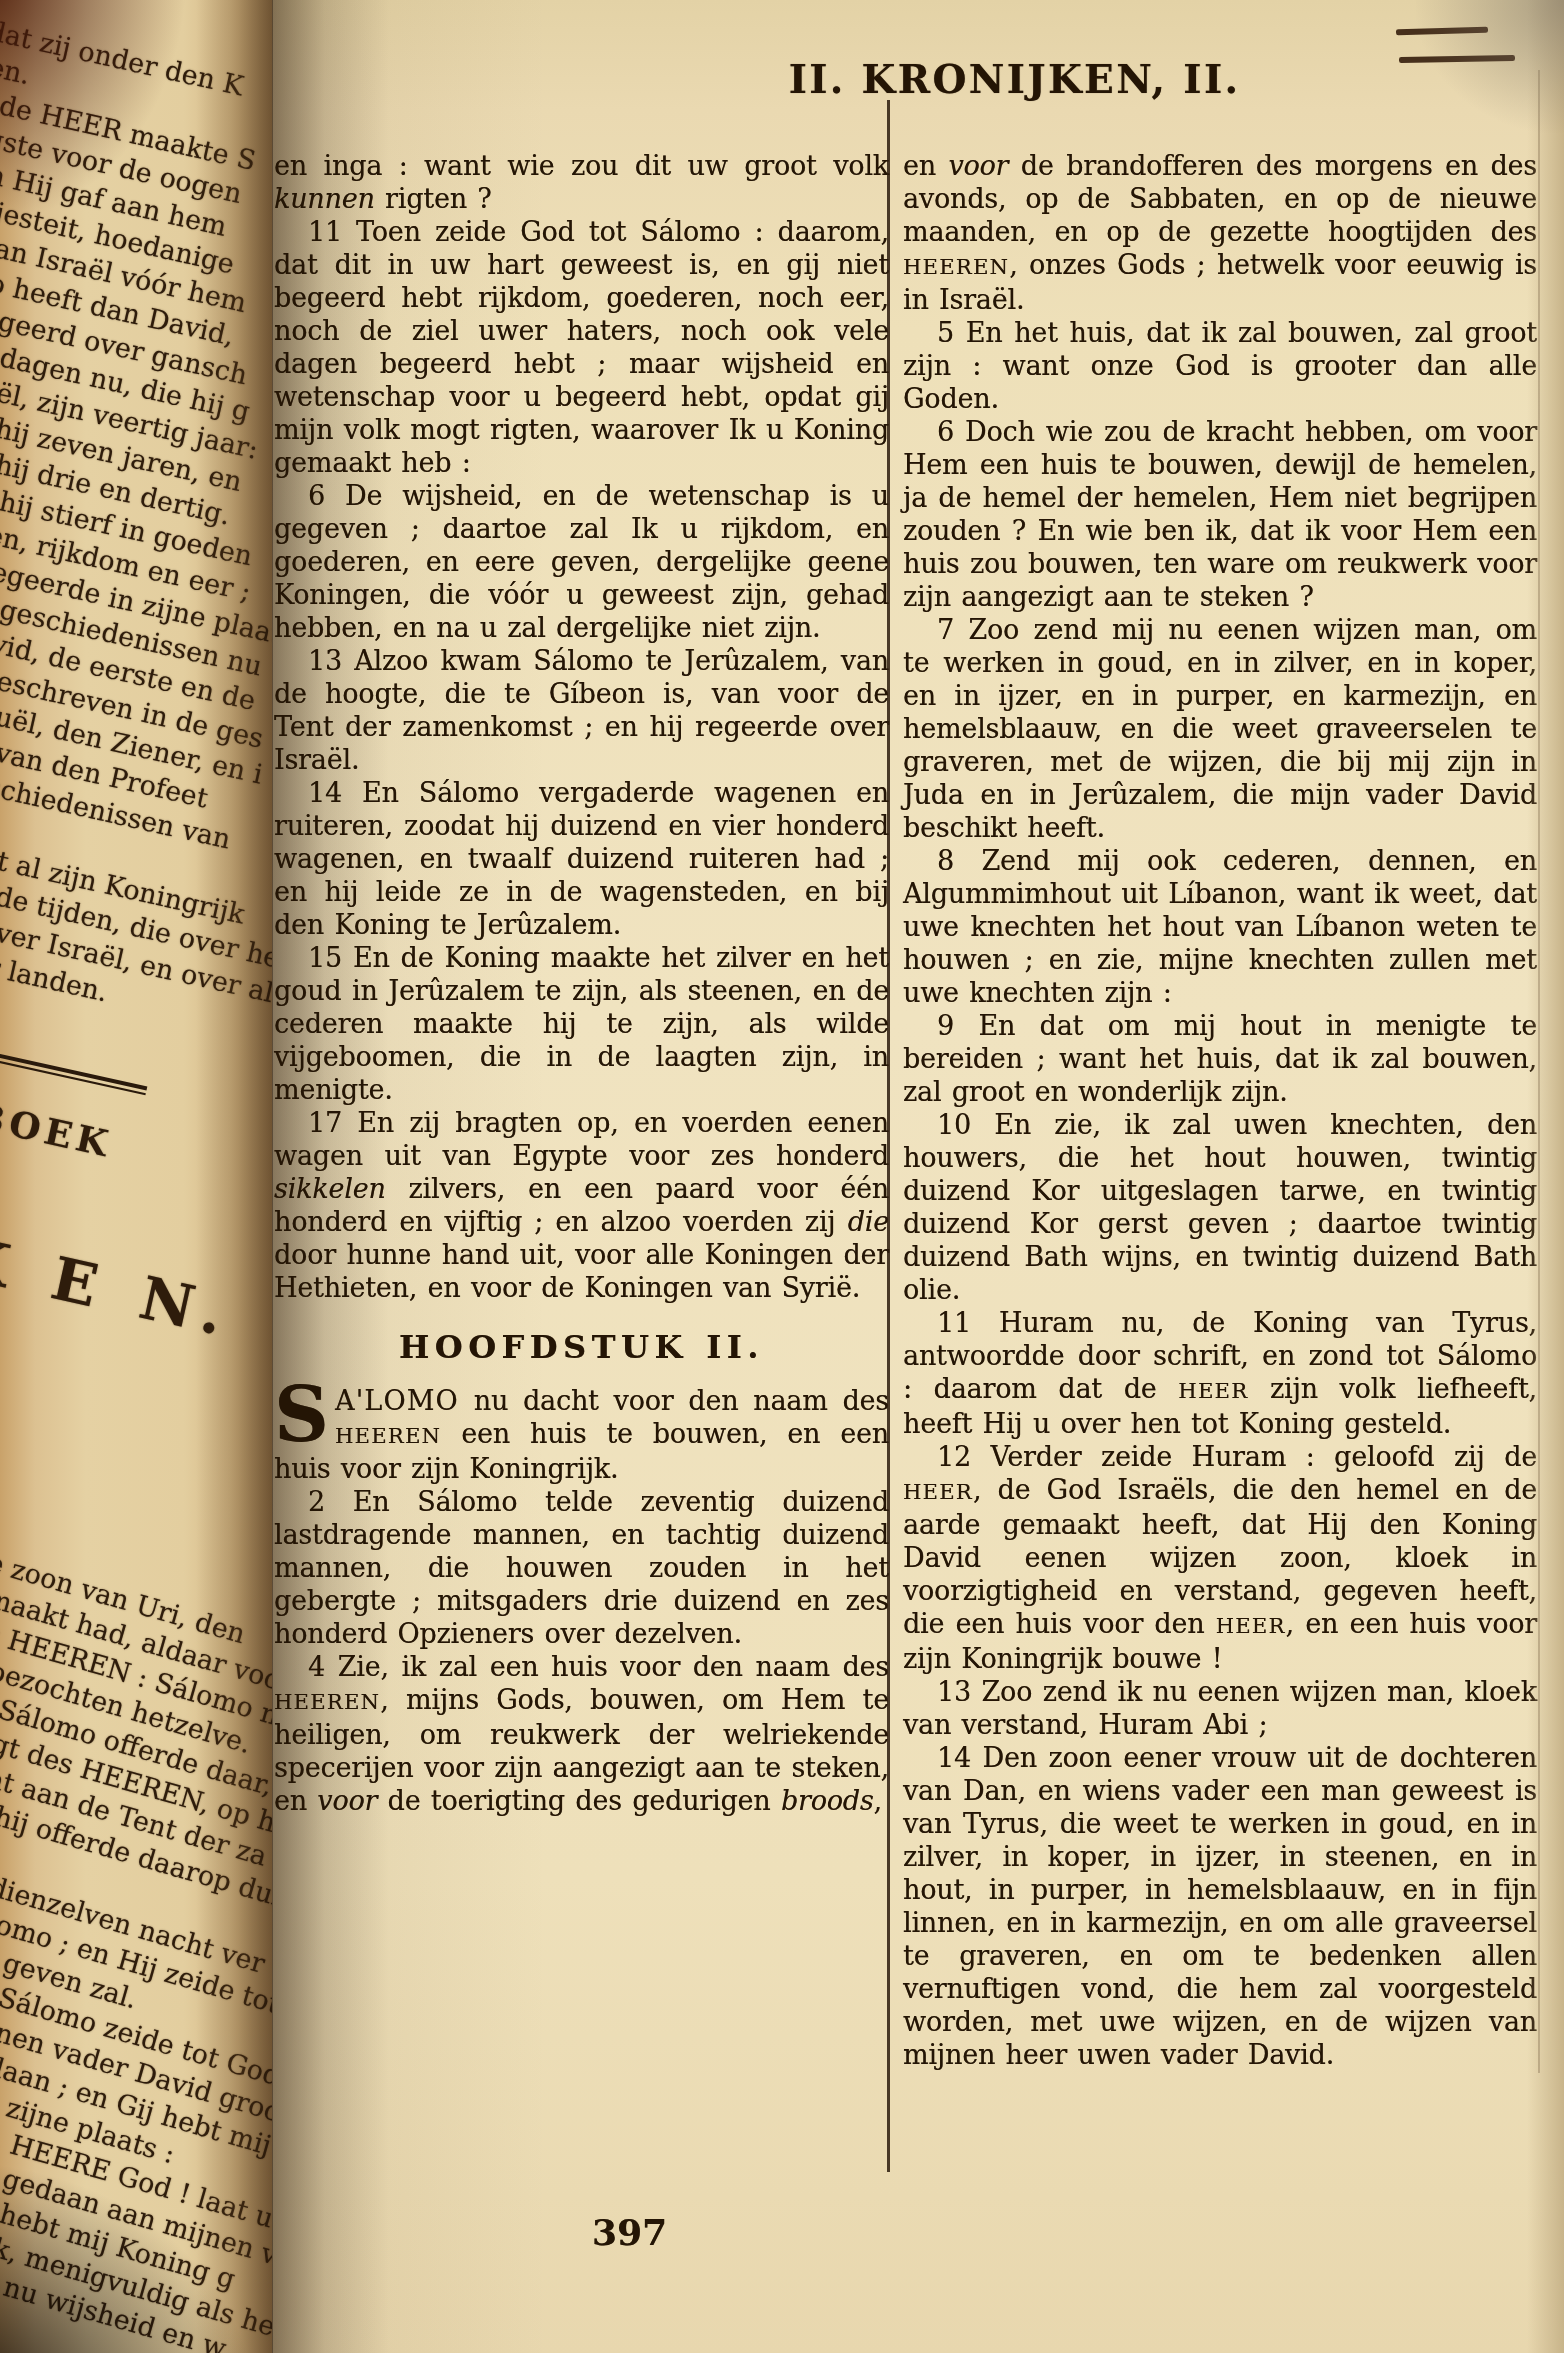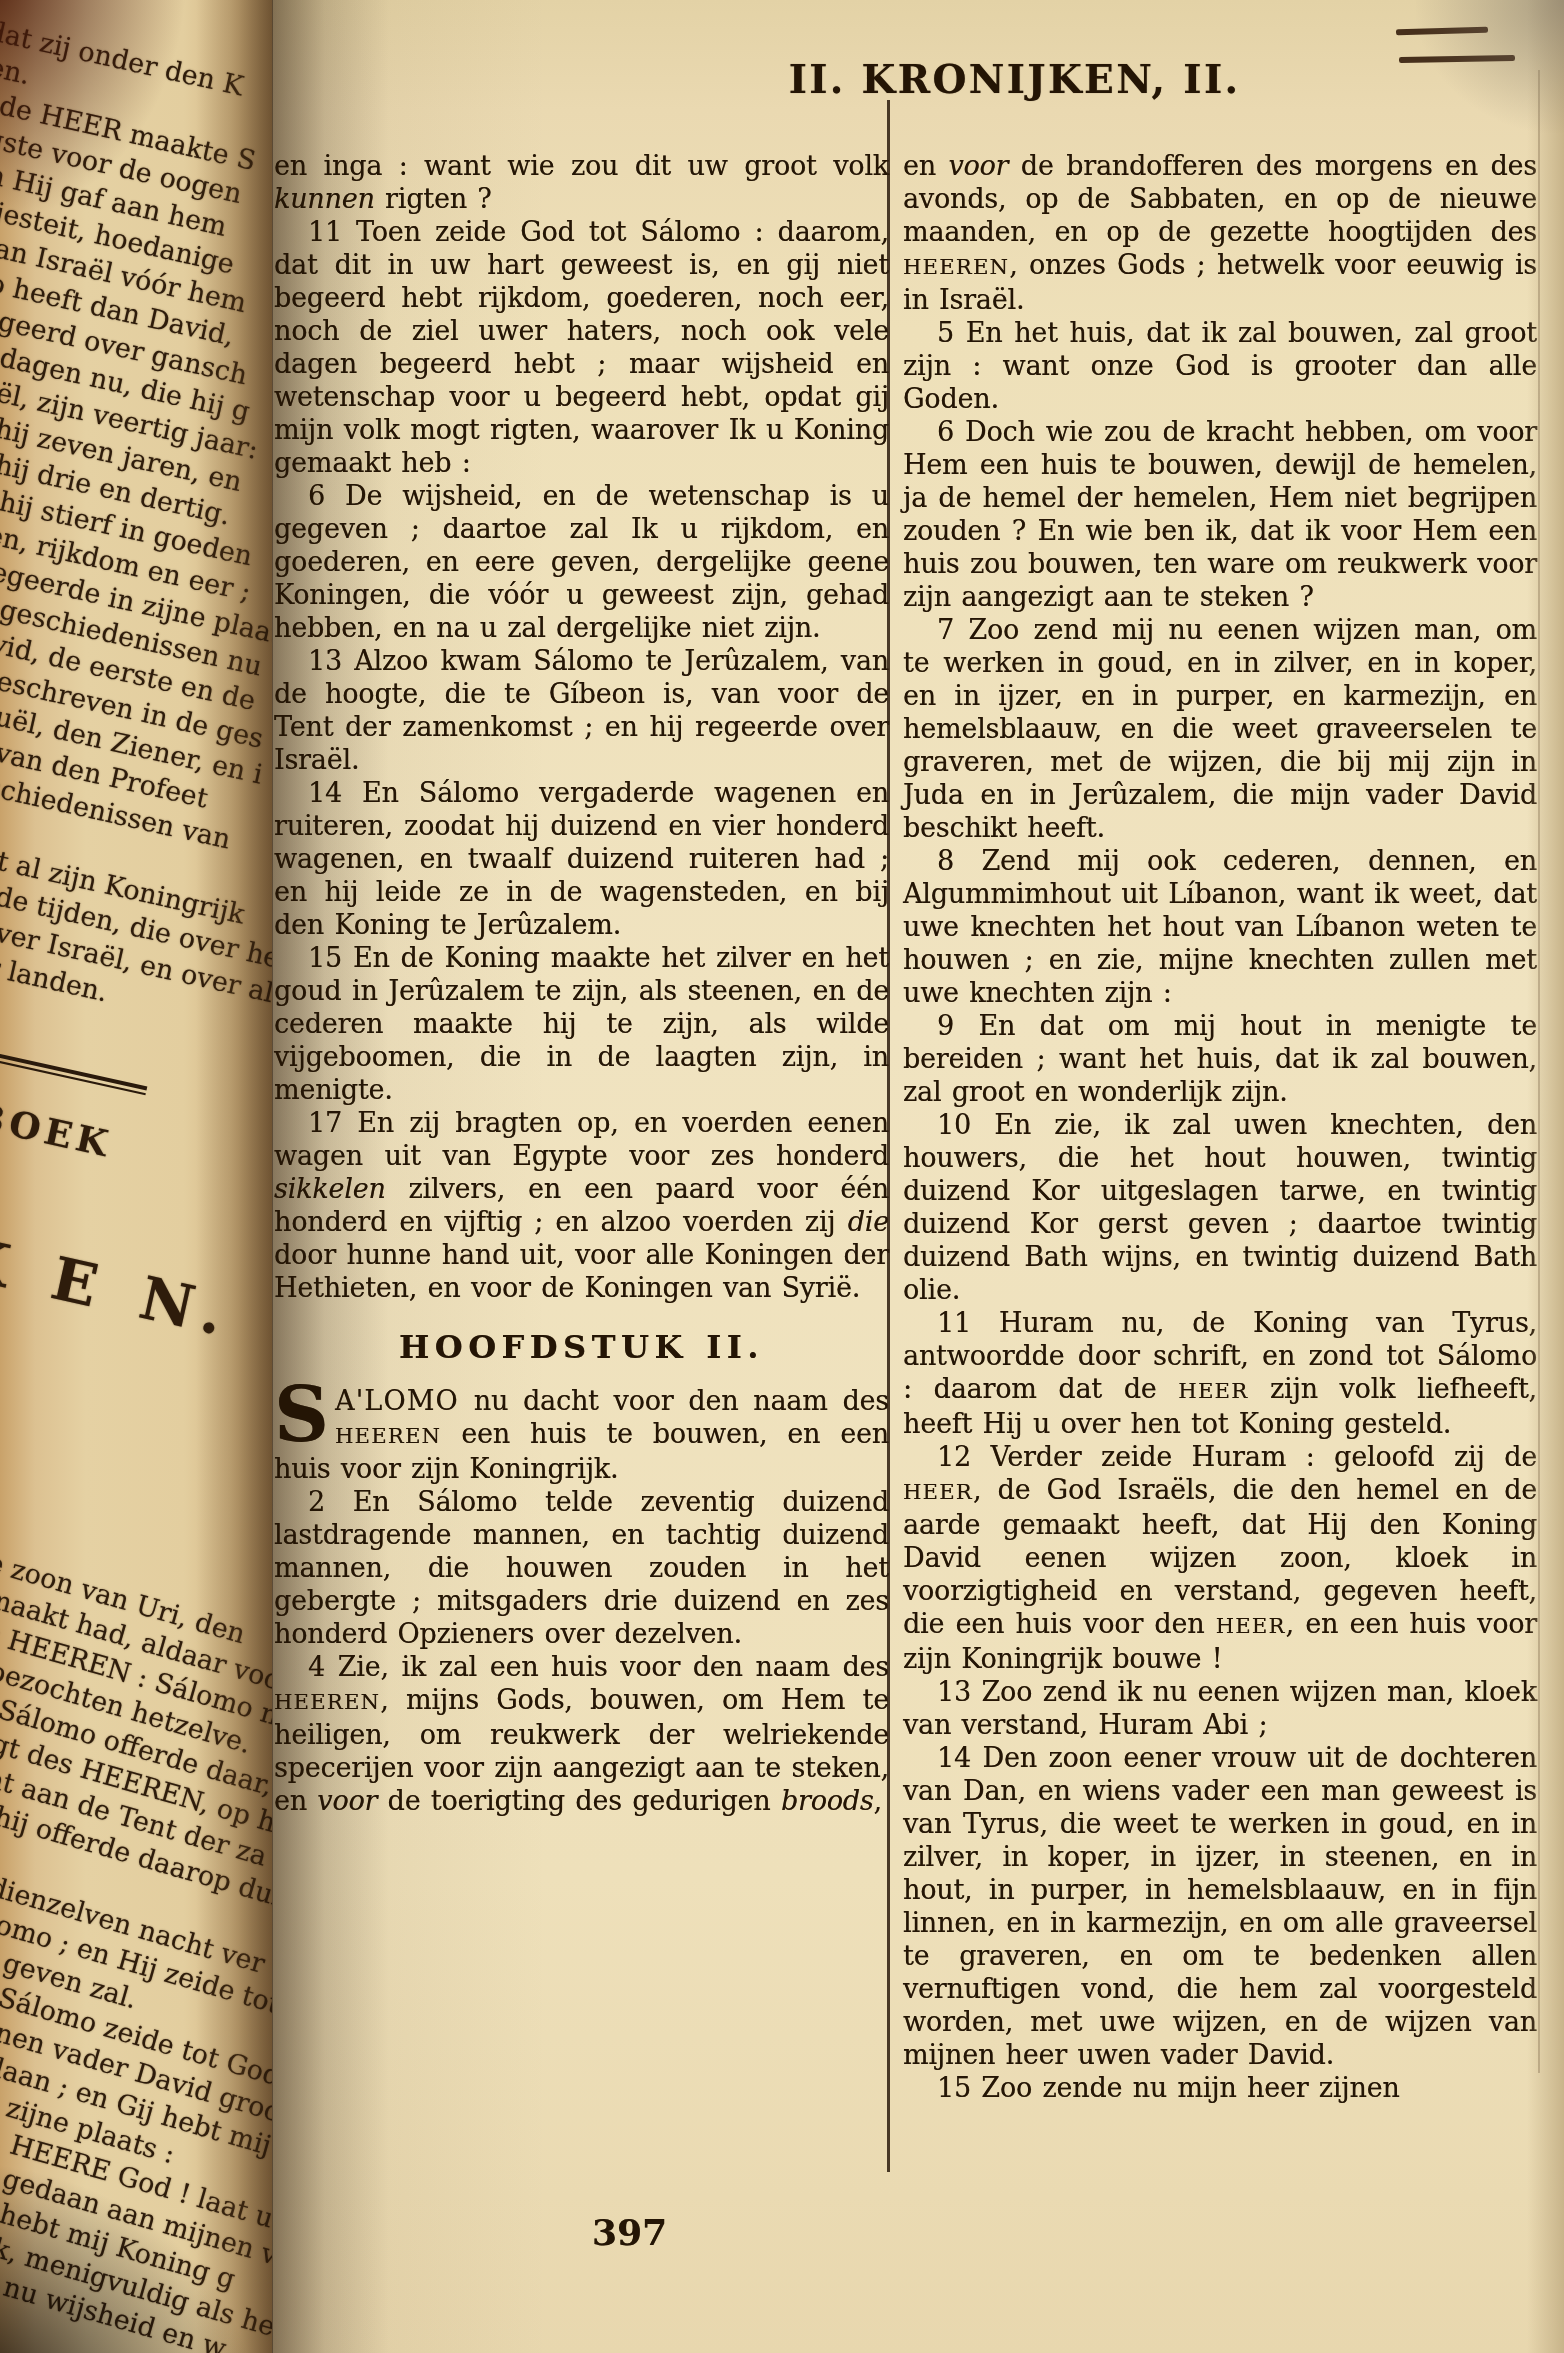--- a/index.html
+++ b/index.html
@@ -149,21 +149,20 @@
       <p class="para indent"><span>5 En het huis, dat ik zal bouwen, zal groot zijn : want onze God is grooter dan alle Goden.</span></p>
       <p class="para indent"><span>6 Doch wie zou de kracht hebben, om voor Hem een huis te bouwen, dewijl de hemelen, ja de hemel der hemelen, Hem niet begrijpen zouden ? En wie ben ik, dat ik voor Hem een huis zou bouwen, ten ware om reukwerk voor zijn aangezigt aan te steken ?</span></p>
       <p class="para indent"><span>7 Zoo zend mij nu eenen wijzen man, om te werken in goud, en in zilver, en in koper, en in ijzer, en in purper, en karmezijn, en hemelsblaauw, en die weet graveerselen te graveren, met de wijzen, die bij mij zijn in Juda en in Jerûzalem, die mijn vader David beschikt heeft.</span></p>
       <p class="para indent"><span>8 Zend mij ook cederen, dennen, en Algummimhout uit Líbanon, want ik weet, dat uwe knechten het hout van Líbanon weten te houwen ; en zie, mijne knechten zullen met uwe knechten zijn :</span></p>
       <p class="para indent"><span>9 En dat om mij hout in menigte te bereiden ; want het huis, dat ik zal bouwen, zal groot en wonderlijk zijn.</span></p>
       <p class="para indent"><span>10 En zie, ik zal uwen knechten, den houwers, die het hout houwen, twintig duizend Kor uitgeslagen tarwe, en twintig duizend Kor gerst geven ; daartoe twintig duizend Bath wijns, en twintig duizend Bath olie.</span></p>
       <p class="para indent"><span>11 Huram nu, de Koning van Tyrus, antwoordde door schrift, en zond tot Sálomo : daarom dat de </span><span class="sc">HEER</span><span> zijn volk liefheeft, heeft Hij u over hen tot Koning gesteld.</span></p>
       <p class="para indent"><span>12 Verder zeide Huram : geloofd zij de </span><span class="sc">HEER</span><span>, de God Israëls, die den hemel en de aarde gemaakt heeft, dat Hij den Koning David eenen wijzen zoon, kloek in voorzigtigheid en verstand, gegeven heeft, die een huis voor den </span><span class="sc">HEER</span><span>, en een huis voor zijn Koningrijk bouwe !</span></p>
       <p class="para indent"><span>13 Zoo zend ik nu eenen wijzen man, kloek van verstand, Huram Abi ;</span></p>
       <p class="para indent"><span>14 Den zoon eener vrouw uit de dochteren van Dan, en wiens vader een man geweest is van Tyrus, die weet te werken in goud, en in zilver, in koper, in ijzer, in steenen, en in hout, in purper, in hemelsblaauw, en in fijn linnen, en in karmezijn, en om alle graveersel te graveren, en om te bedenken allen vernuftigen vond, die hem zal voorgesteld worden, met uwe wijzen, en de wijzen van mijnen heer uwen vader David.</span></p>
-      <p class="para indent"><span>15 Zoo zende nu mijn heer zijnen</span></p>
     </div>
 
   <div class="pagenum">397</div>
 
   <div class="dash dash1"></div>
   <div class="dash dash2"></div>
   <div class="edge-line-right"></div>
   <div class="shade-right"></div>
   <div class="corner-tr"></div>
   <div class="corner-tl"></div>

